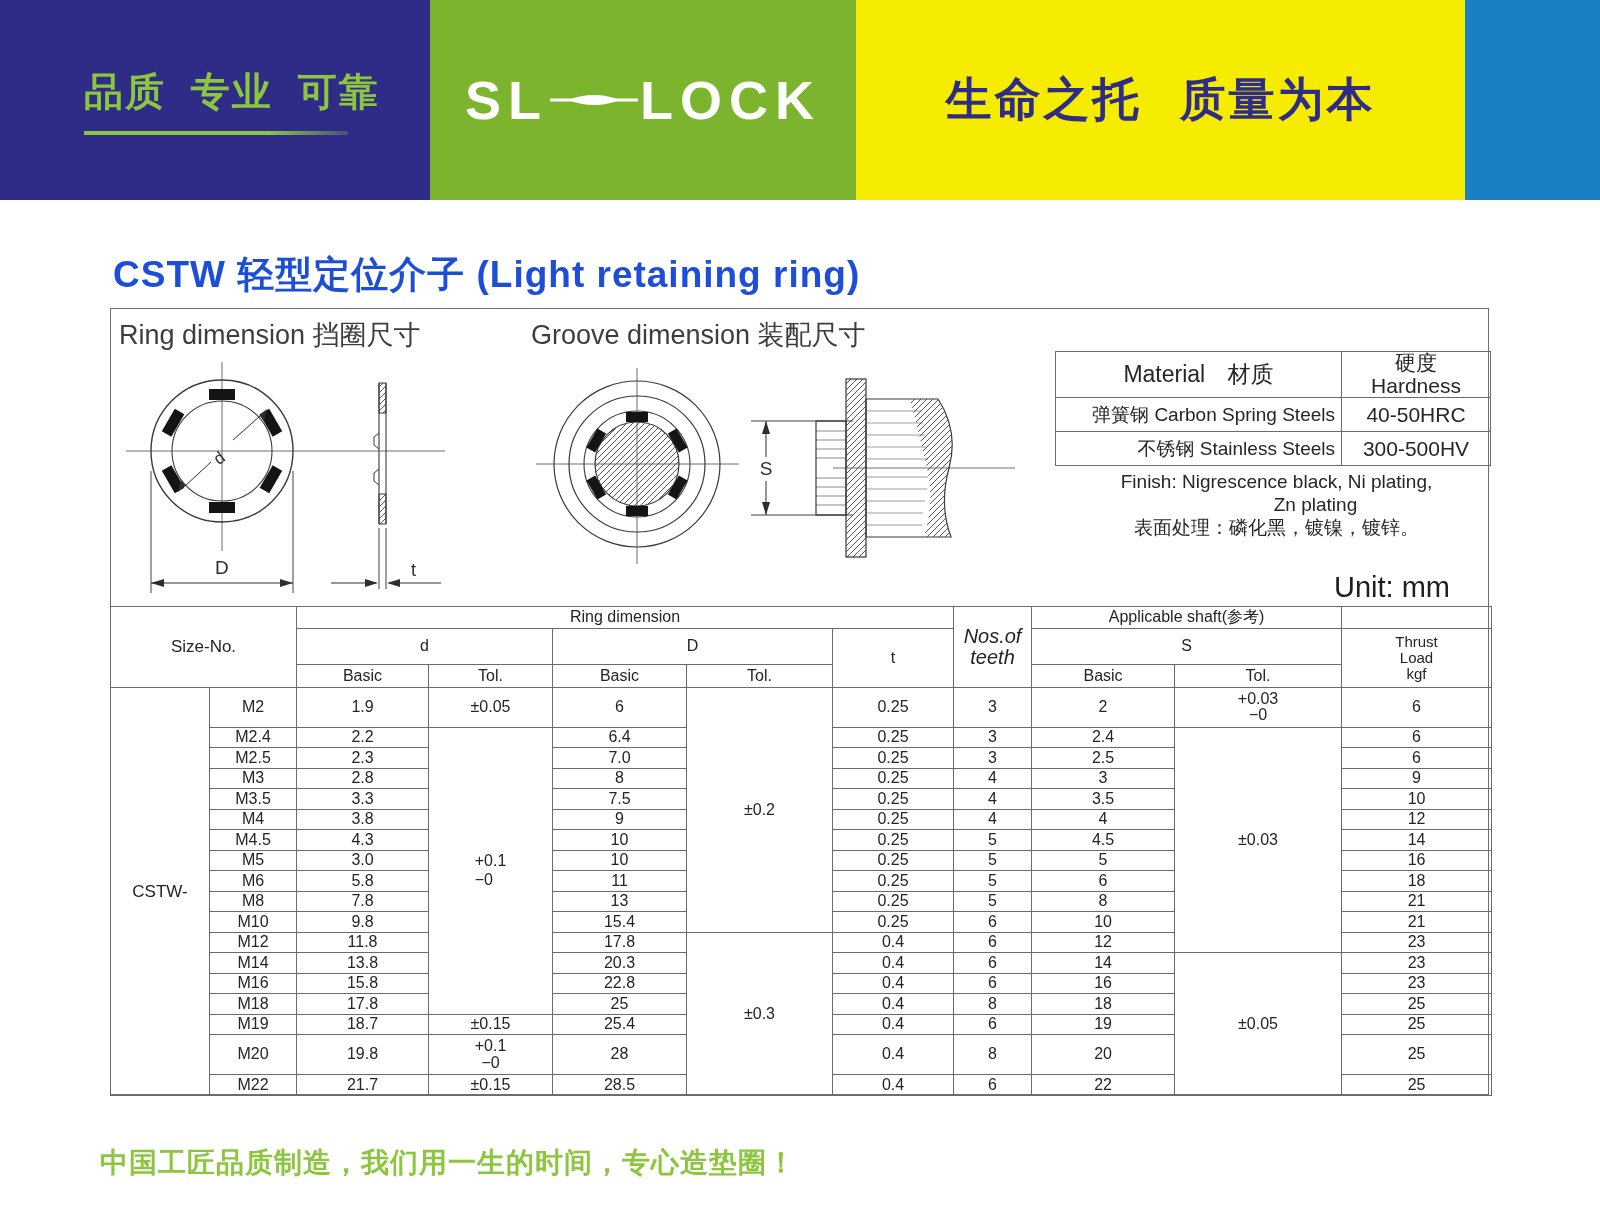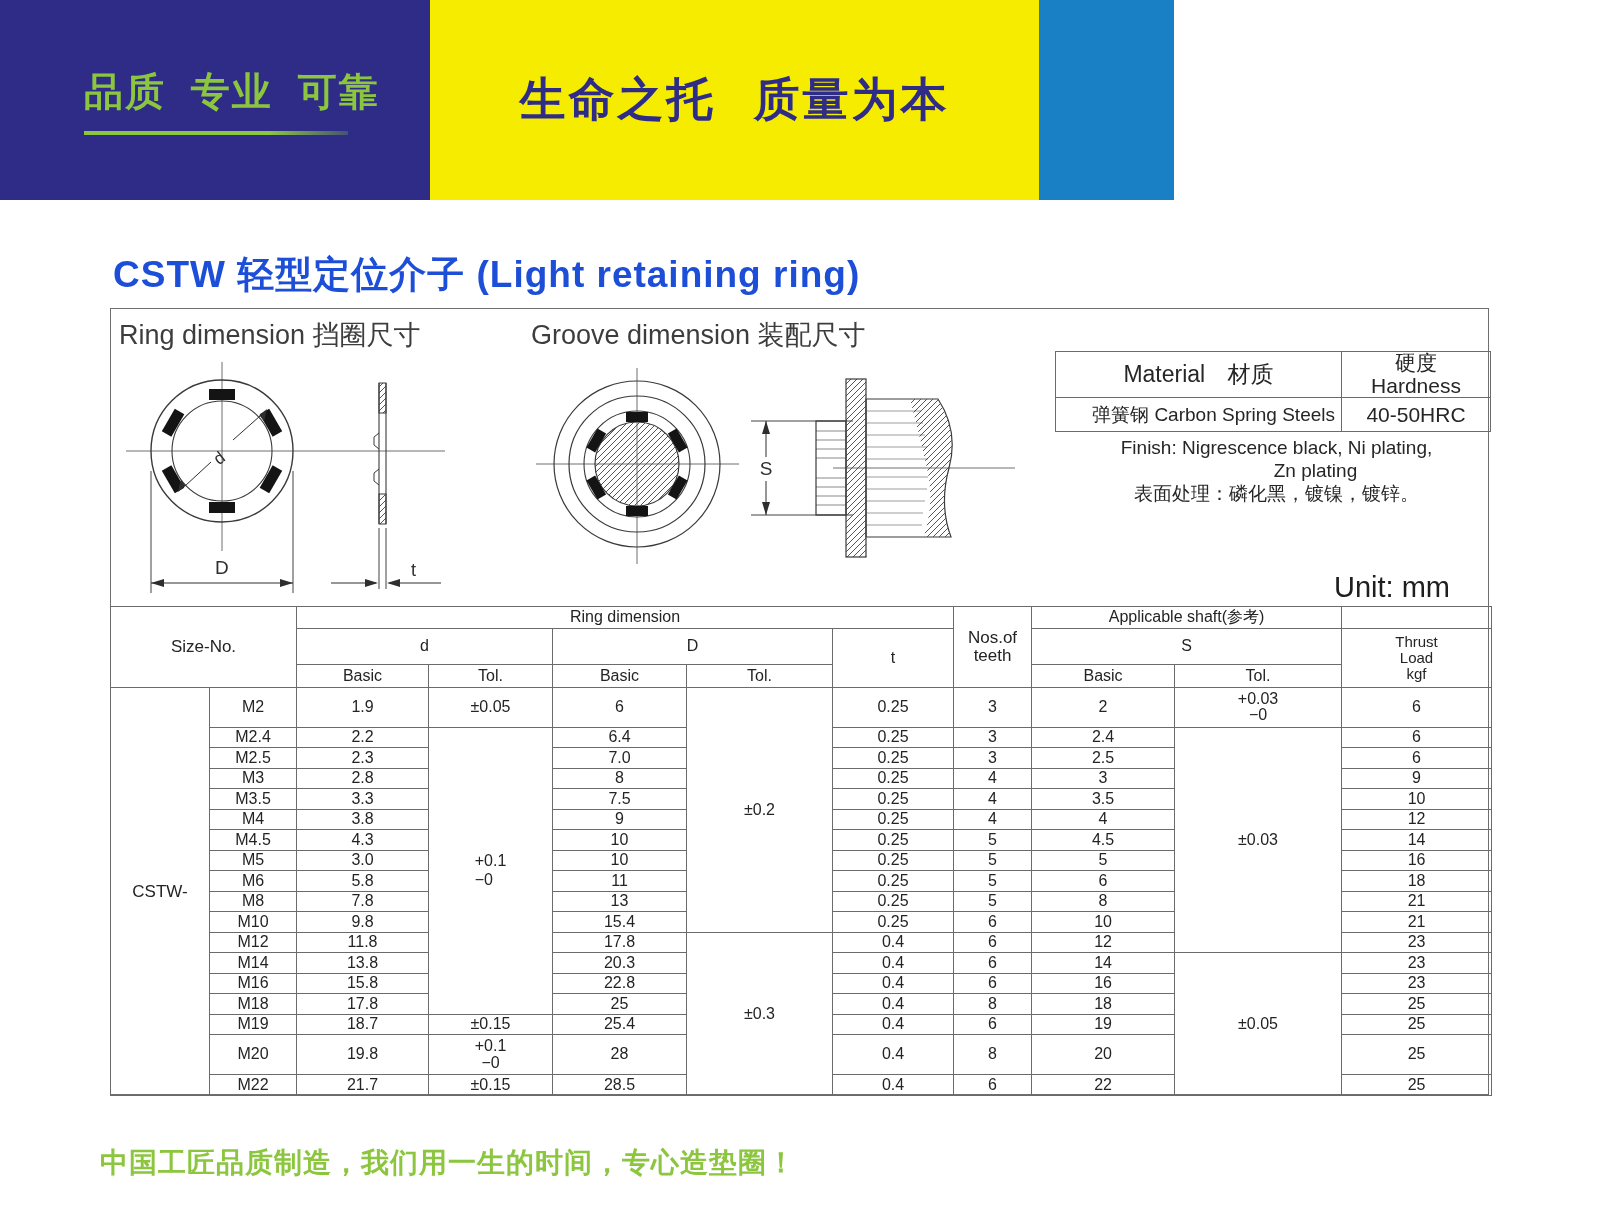--- a/index.html
+++ b/index.html
@@ -49,35 +49,45 @@
   
   #spec { position:absolute; left:-1px; top:297px; }
   table.spec { border-collapse:collapse; table-layout:fixed; width:1381px; height:490px;
                font-size:16px; color:#242424; }
   .spec td, .spec th { border:1px solid #6b6b6b; text-align:center; vertical-align:middle;
                        padding:0; font-weight:normal; line-height:1.05; }
   .spec tr.h1 { height:22px; } .spec tr.h2 { height:36px; } .spec tr.h3 { height:23px; }
   .sizeno { font-size:17px; }
   .small2 { display:inline-block; text-align:center; font-size:16px; line-height:1.05; }
   .tol2   { display:inline-block; text-align:left; font-size:16px; line-height:1.15; }
-  .twoline { font-size:17px; line-height:1.0; }
+  .twoline { font-size:20px; line-height:1.0;font-style:italic; }
   .threeline { font-size:15px; line-height:0.98; }
 
   
   #footer-slogan { left:100px; top:1144px; font-size:28px; font-weight:bold; color:#8cc63e; letter-spacing:1px; }
 
   svg text { font-family:"Liberation Sans", sans-serif; fill:#2e2e2e; }
 </style>
 </head>
 <body>
 
 <div id="header">
   <div class="hdr-navy">
     <div class="slogan-left">品质 专业 可靠</div>
     <div class="slogan-underline"></div>
+  </div>
+  <div class="hdr-green">
+    <div class="logo">
+      <span>SL</span>
+      <svg width="88" height="26" viewBox="0 0 88 26">
+        <line x1="0" y1="13" x2="88" y2="13" stroke="#ffffff" stroke-width="3"></line>
+        <path d="M18 13 Q44 3 70 13 Q44 23 18 13 Z" fill="#ffffff"></path>
+      </svg>
+      <span>LOCK</span>
+    </div>
   </div>
   <div class="hdr-yellow">
     <div class="slogan-right">生命之托 质量为本</div>
   </div>
   <div class="hdr-blue"></div>
 </div>
 
 <div id="page-title" class="abs">CSTW 轻型定位介子 (Light retaining ring)</div>
 
 <div id="content-box" class="abs">
@@ -226,20 +236,24 @@
           <tr class="mh">
         <th class="mat-hdr">Material 材质</th>
         <th class="hard-hdr">
           <div>硬度</div>
           <div>Hardness</div>
         </th>
       </tr>
       <tr class="mr">
         <td class="mat-cell">弹簧钢 Carbon Spring Steels</td>
         <td class="hard-cell">40-50HRC</td>
+      </tr>
+      <tr class="mr">
+        <td class="mat-cell">不锈钢 Stainless Steels</td>
+        <td class="hard-cell">300-500HV</td>
       </tr>
     </tbody>
       </table>
     <div id="finish">
       <div>Finish: Nigrescence black, Ni plating,</div>
       <div class="indent">Zn plating</div>
       <div>表面处理：磷化黑，镀镍，镀锌。</div>
     </div>
   </div>
 

